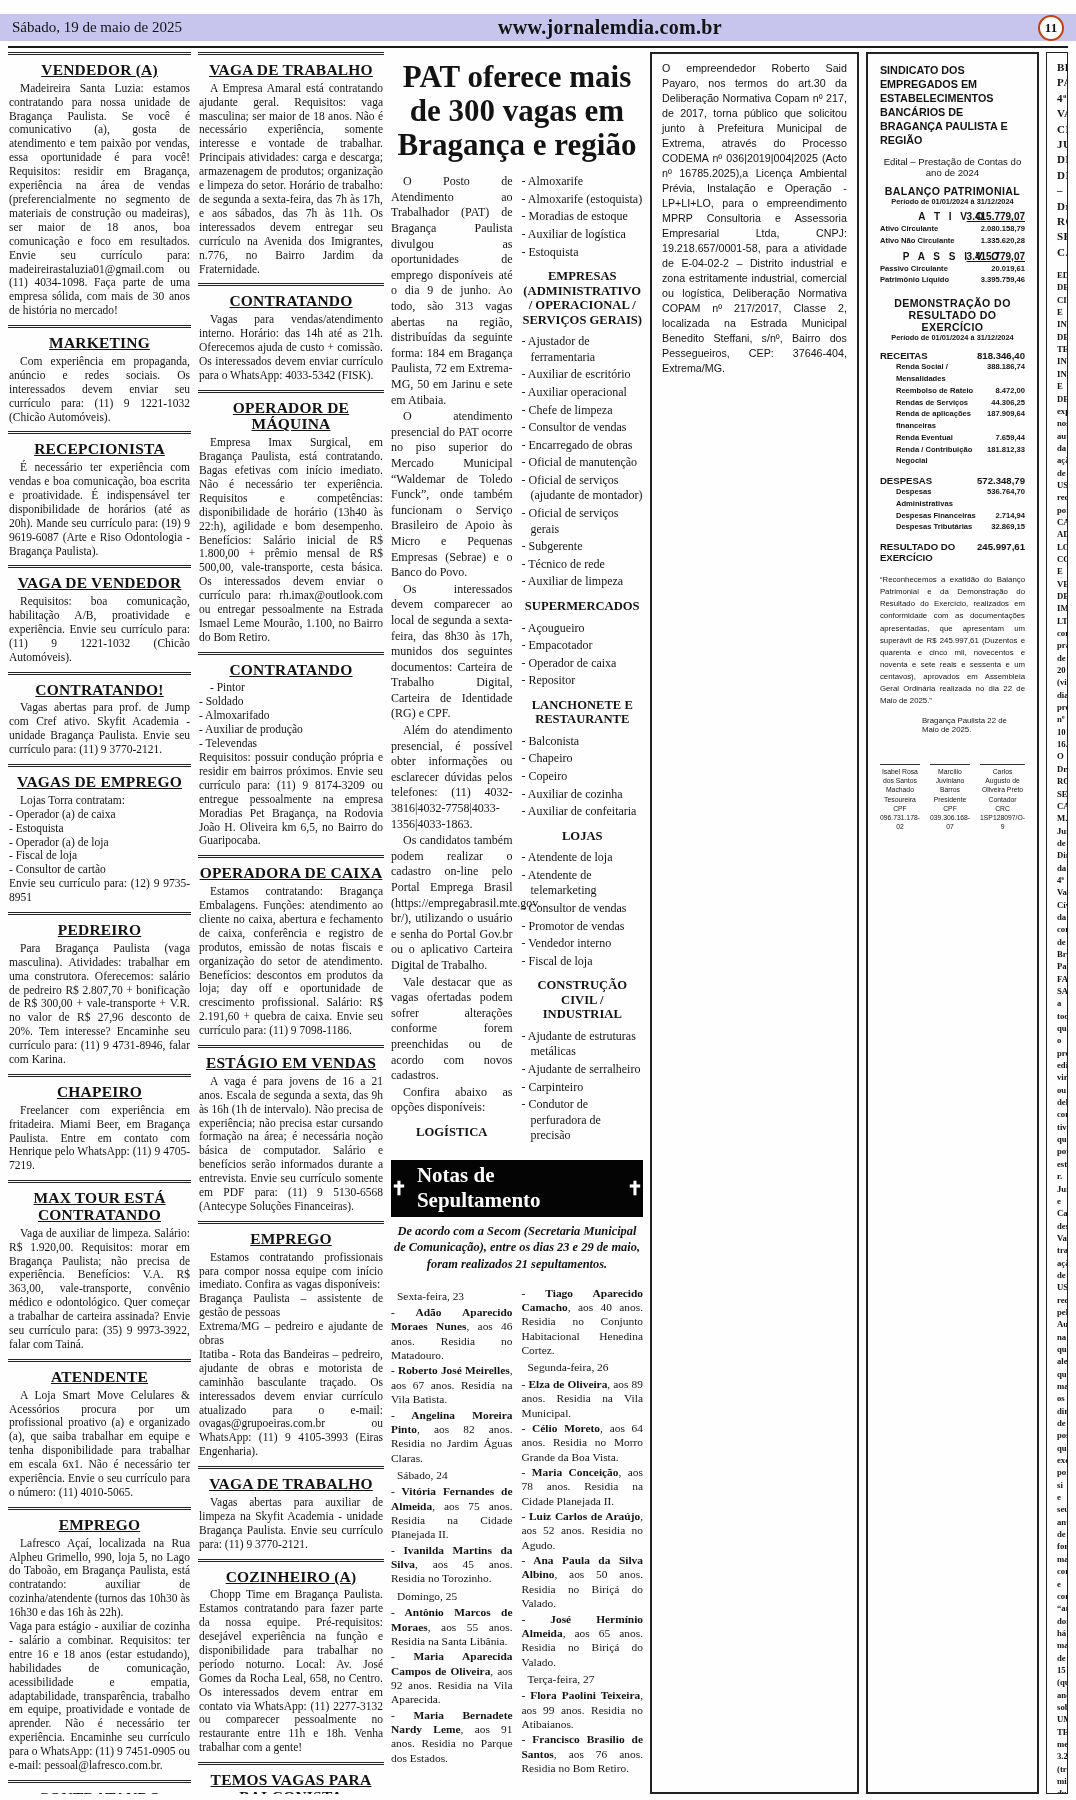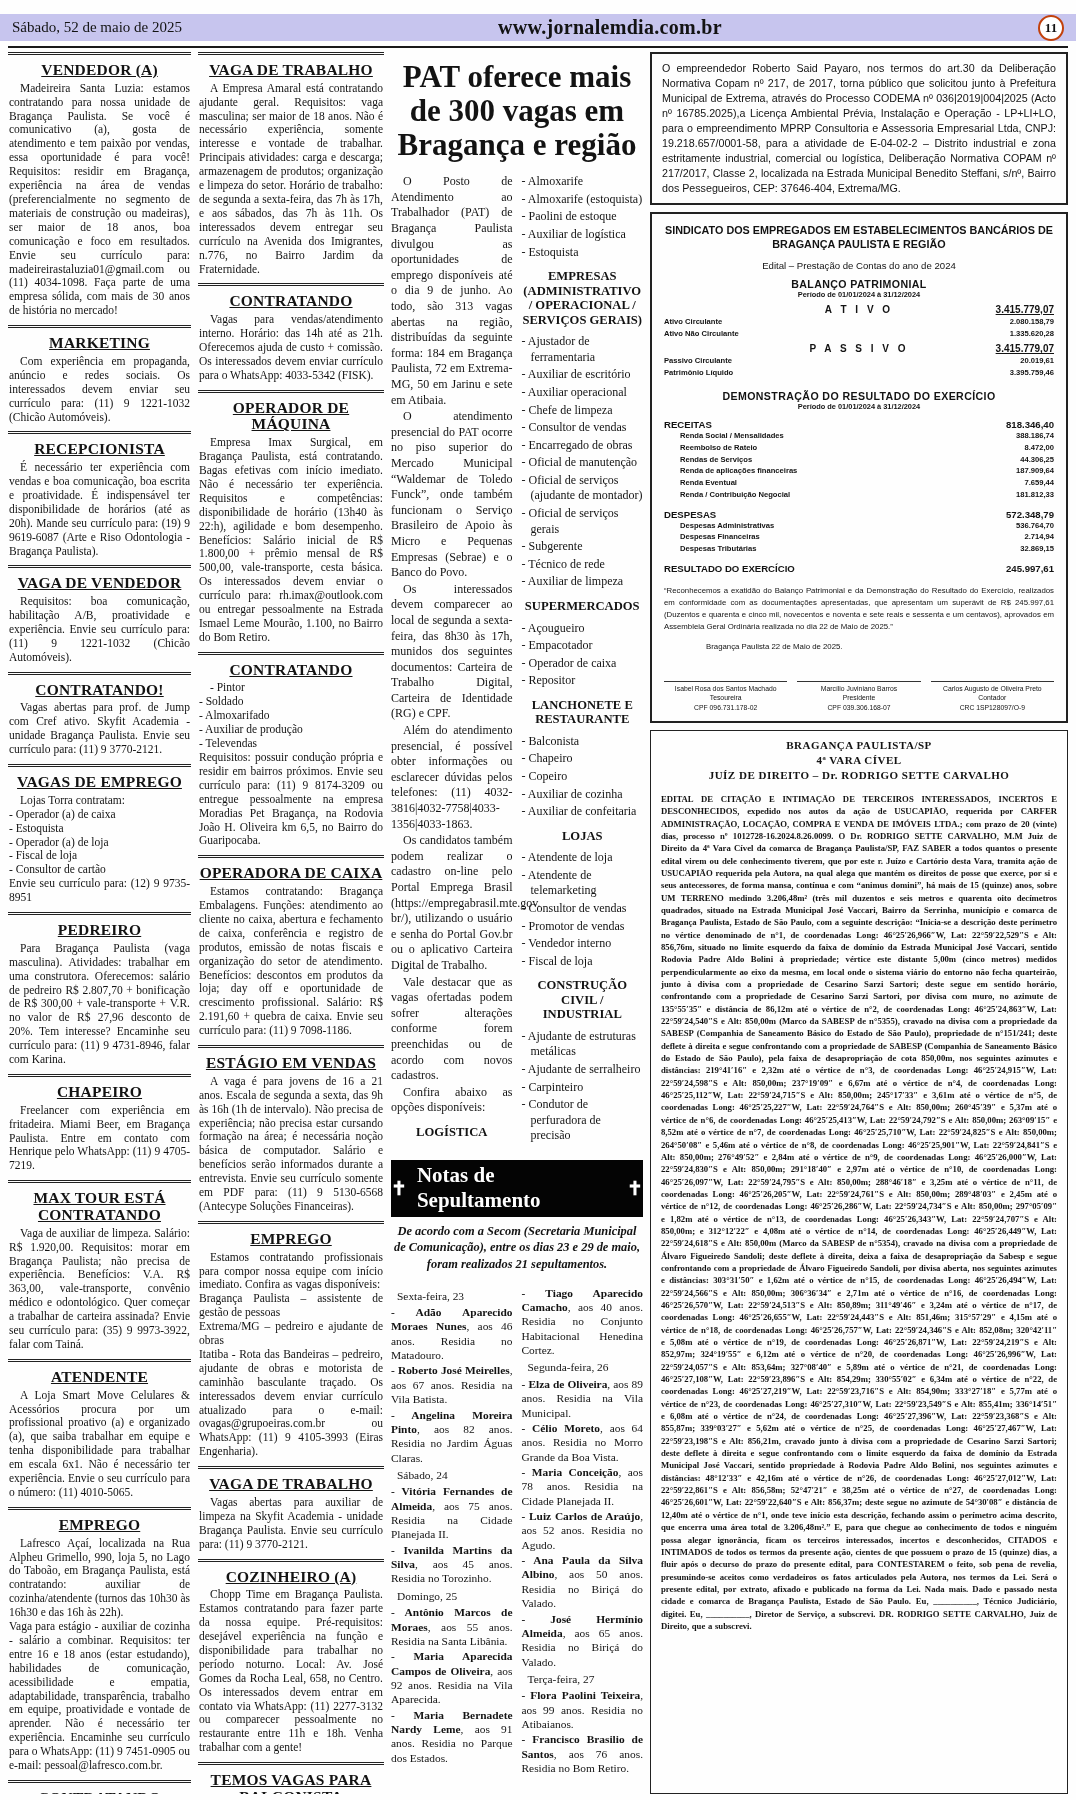--- a/index.html
+++ b/index.html
@@ -30,24 +30,24 @@
   .notas{margin-top:4px;}
   .notas-bar{background:#040404;color:#fff;display:flex;align-items:center;justify-content:center;gap:10px;
              font-weight:bold;font-size:21px;padding:3px 0 4px;}
   .notas-cross{font-size:19px;}
   .notas-intro{font-style:italic;font-weight:bold;text-align:center;font-size:12.4px;line-height:1.3;margin:6px 2px 14px;}
   .notas-flow{height:492px;column-count:2;column-gap:9px;column-fill:auto;font-size:11.4px;line-height:1.26;overflow:hidden;}
   .nota{margin:0 0 1px;text-align:justify;}
   .nota-day{display:block;margin:3px 0 2px;text-indent:6px;}
   .nota-name{font-weight:bold;}
   
-  .rightcol{display:flex;flex-direction:column;gap:7px;font-family:"Liberation Sans",sans-serif;}
+  .rightcol{display:flex;gap:7px;font-family:"Liberation Sans",sans-serif;}
   .env-box{border:2px solid #222;padding:7px 10px;font-size:10.7px;line-height:1.4;text-align:justify;}
   .sind-box{border:2px solid #222;padding:9px 12px 7px;}
-  .sind-org{font-size:10.8px;font-weight:bold;text-align:center;line-height:1.3;}
+  .sind-org{font-size:10.8px;font-weight:bold;text-align:left;line-height:1.3;}
   .sind-edital{font-size:9.6px;font-weight:normal;text-align:center;margin:9px 0 7px;}
   .bs-title{font-size:10.6px;font-weight:bold;text-align:center;margin-top:3px;letter-spacing:.4px;}
   .bs-period{font-size:7.4px;font-weight:bold;text-align:center;margin-bottom:5px;}
   .bs-total{position:relative;text-align:center;font-weight:bold;font-size:10px;letter-spacing:3px;margin:4px 0 1px;}
   .bs-total .val{position:absolute;right:0;letter-spacing:0;text-decoration:underline;}
   .bs-row{display:flex;justify-content:space-between;font-size:7.6px;font-weight:bold;line-height:1.55;}
   .bs-row.sub{padding-left:16px;}
   .bs-head{display:flex;justify-content:space-between;font-weight:bold;font-size:9.6px;margin-top:8px;}
   .bs-gap{height:8px;}
   .sind-decl{font-size:7.8px;text-align:justify;line-height:1.55;margin-top:11px;}
@@ -58,21 +58,21 @@
   .edital-box{border:1.5px solid #222;padding:7px 10px;font-family:"Liberation Serif",serif;flex:1;overflow:hidden;}
   .edital-head{text-align:center;font-weight:bold;font-size:11px;line-height:1.4;letter-spacing:.5px;margin-bottom:9px;}
   .edital-body{font-size:8.7px;font-weight:bold;line-height:1.42;text-align:justify;margin:0;word-spacing:.5px;}
 </style>
 </head>
 <body>
 
 <div class="page">
 
   <header class="masthead">
-    <span class="m-date">Sábado, 52 de maio de 2025</span>
+    <span class="m-date">Sábado, 19 de maio de 2025</span>
     <span class="m-url">www.jornalemdia.com.br</span>
     <span class="m-page">11</span>
   </header>
   <div class="toprule"></div>
 
   <main class="cols">
 
     <section class="col col-classified">
 
         <article class="ad">
@@ -221,21 +221,21 @@
           <p class="p">Vale destacar que as vagas ofertadas podem sofrer alterações conforme forem preenchidas ou de acordo com novos cadastros.</p>
 
           <p class="p">Confira abaixo as opções disponíveis:</p>
 
           <p class="h">LOGÍSTICA</p>
 
           <p class="li">- Almoxarife</p>
 
           <p class="li">- Almoxarife (estoquista)</p>
 
-          <p class="li">- Paolini de estoque</p>
+          <p class="li">- Moradias de estoque</p>
 
           <p class="li">- Auxiliar de logística</p>
 
           <p class="li">- Estoquista</p>
 
           <p class="h">EMPRESAS (ADMINISTRATIVO / OPERACIONAL / SERVIÇOS GERAIS)</p>
 
           <p class="li">- Ajustador de ferramentaria</p>
 
           <p class="li">- Auxiliar de escritório</p>

